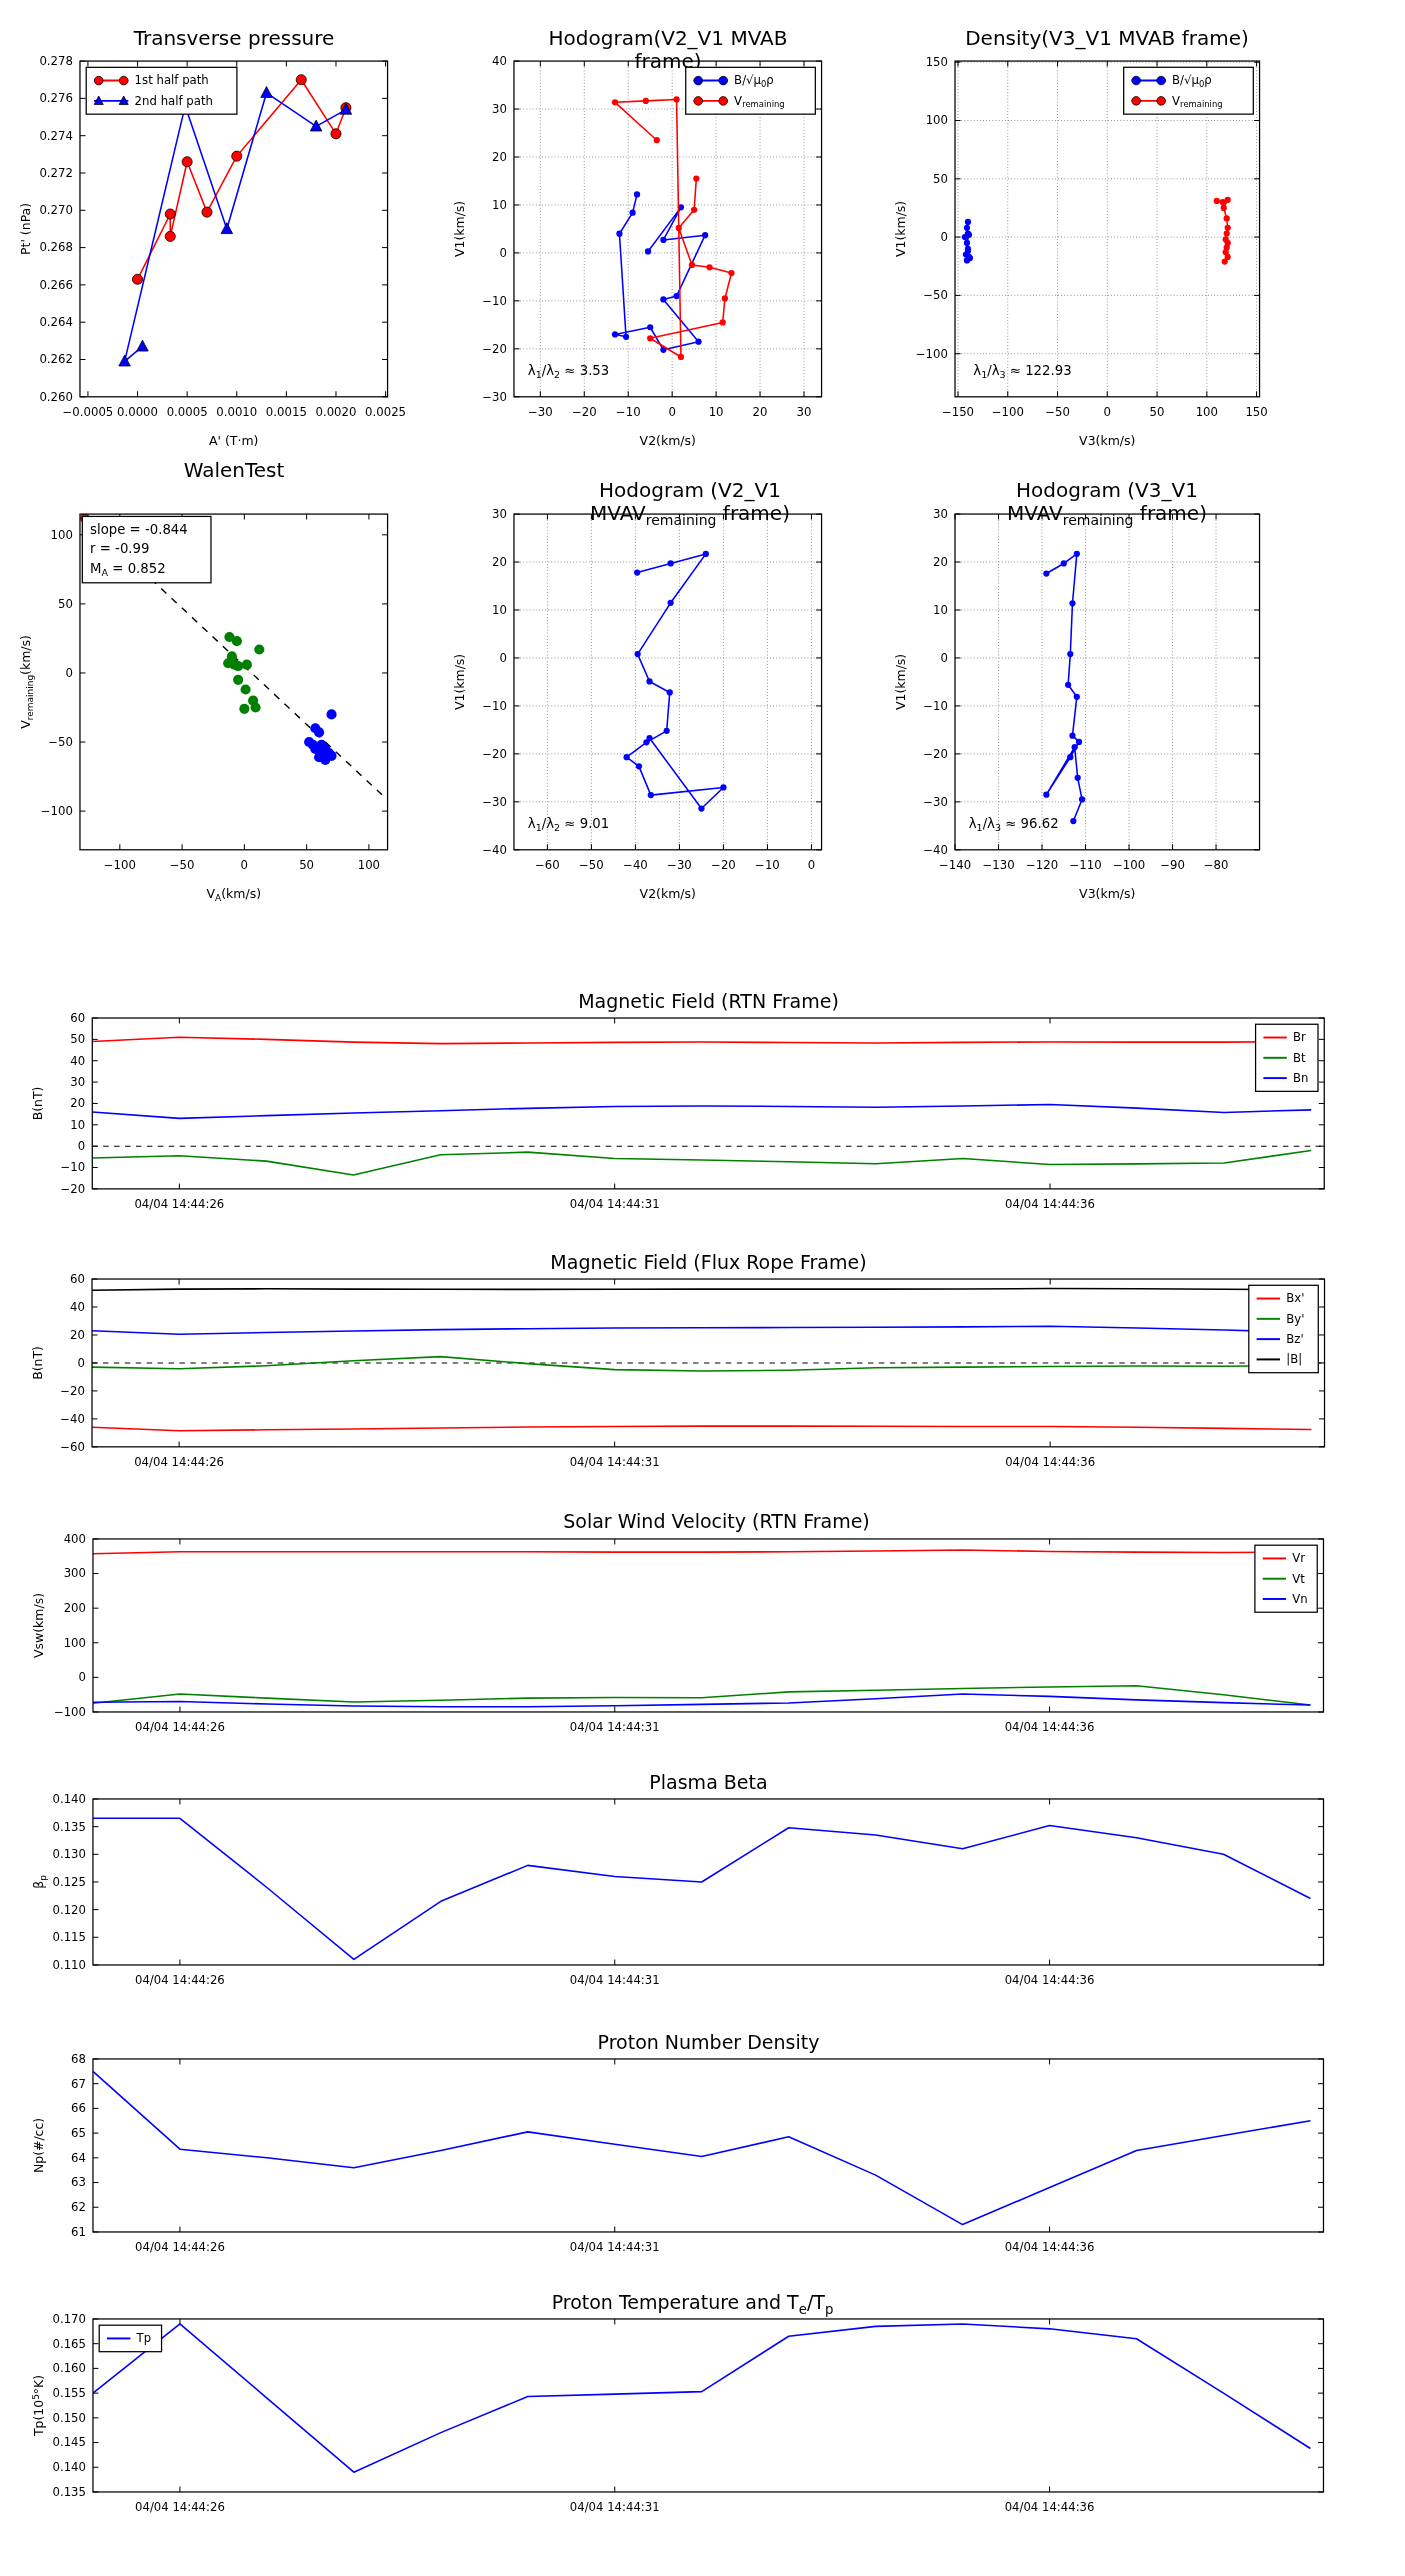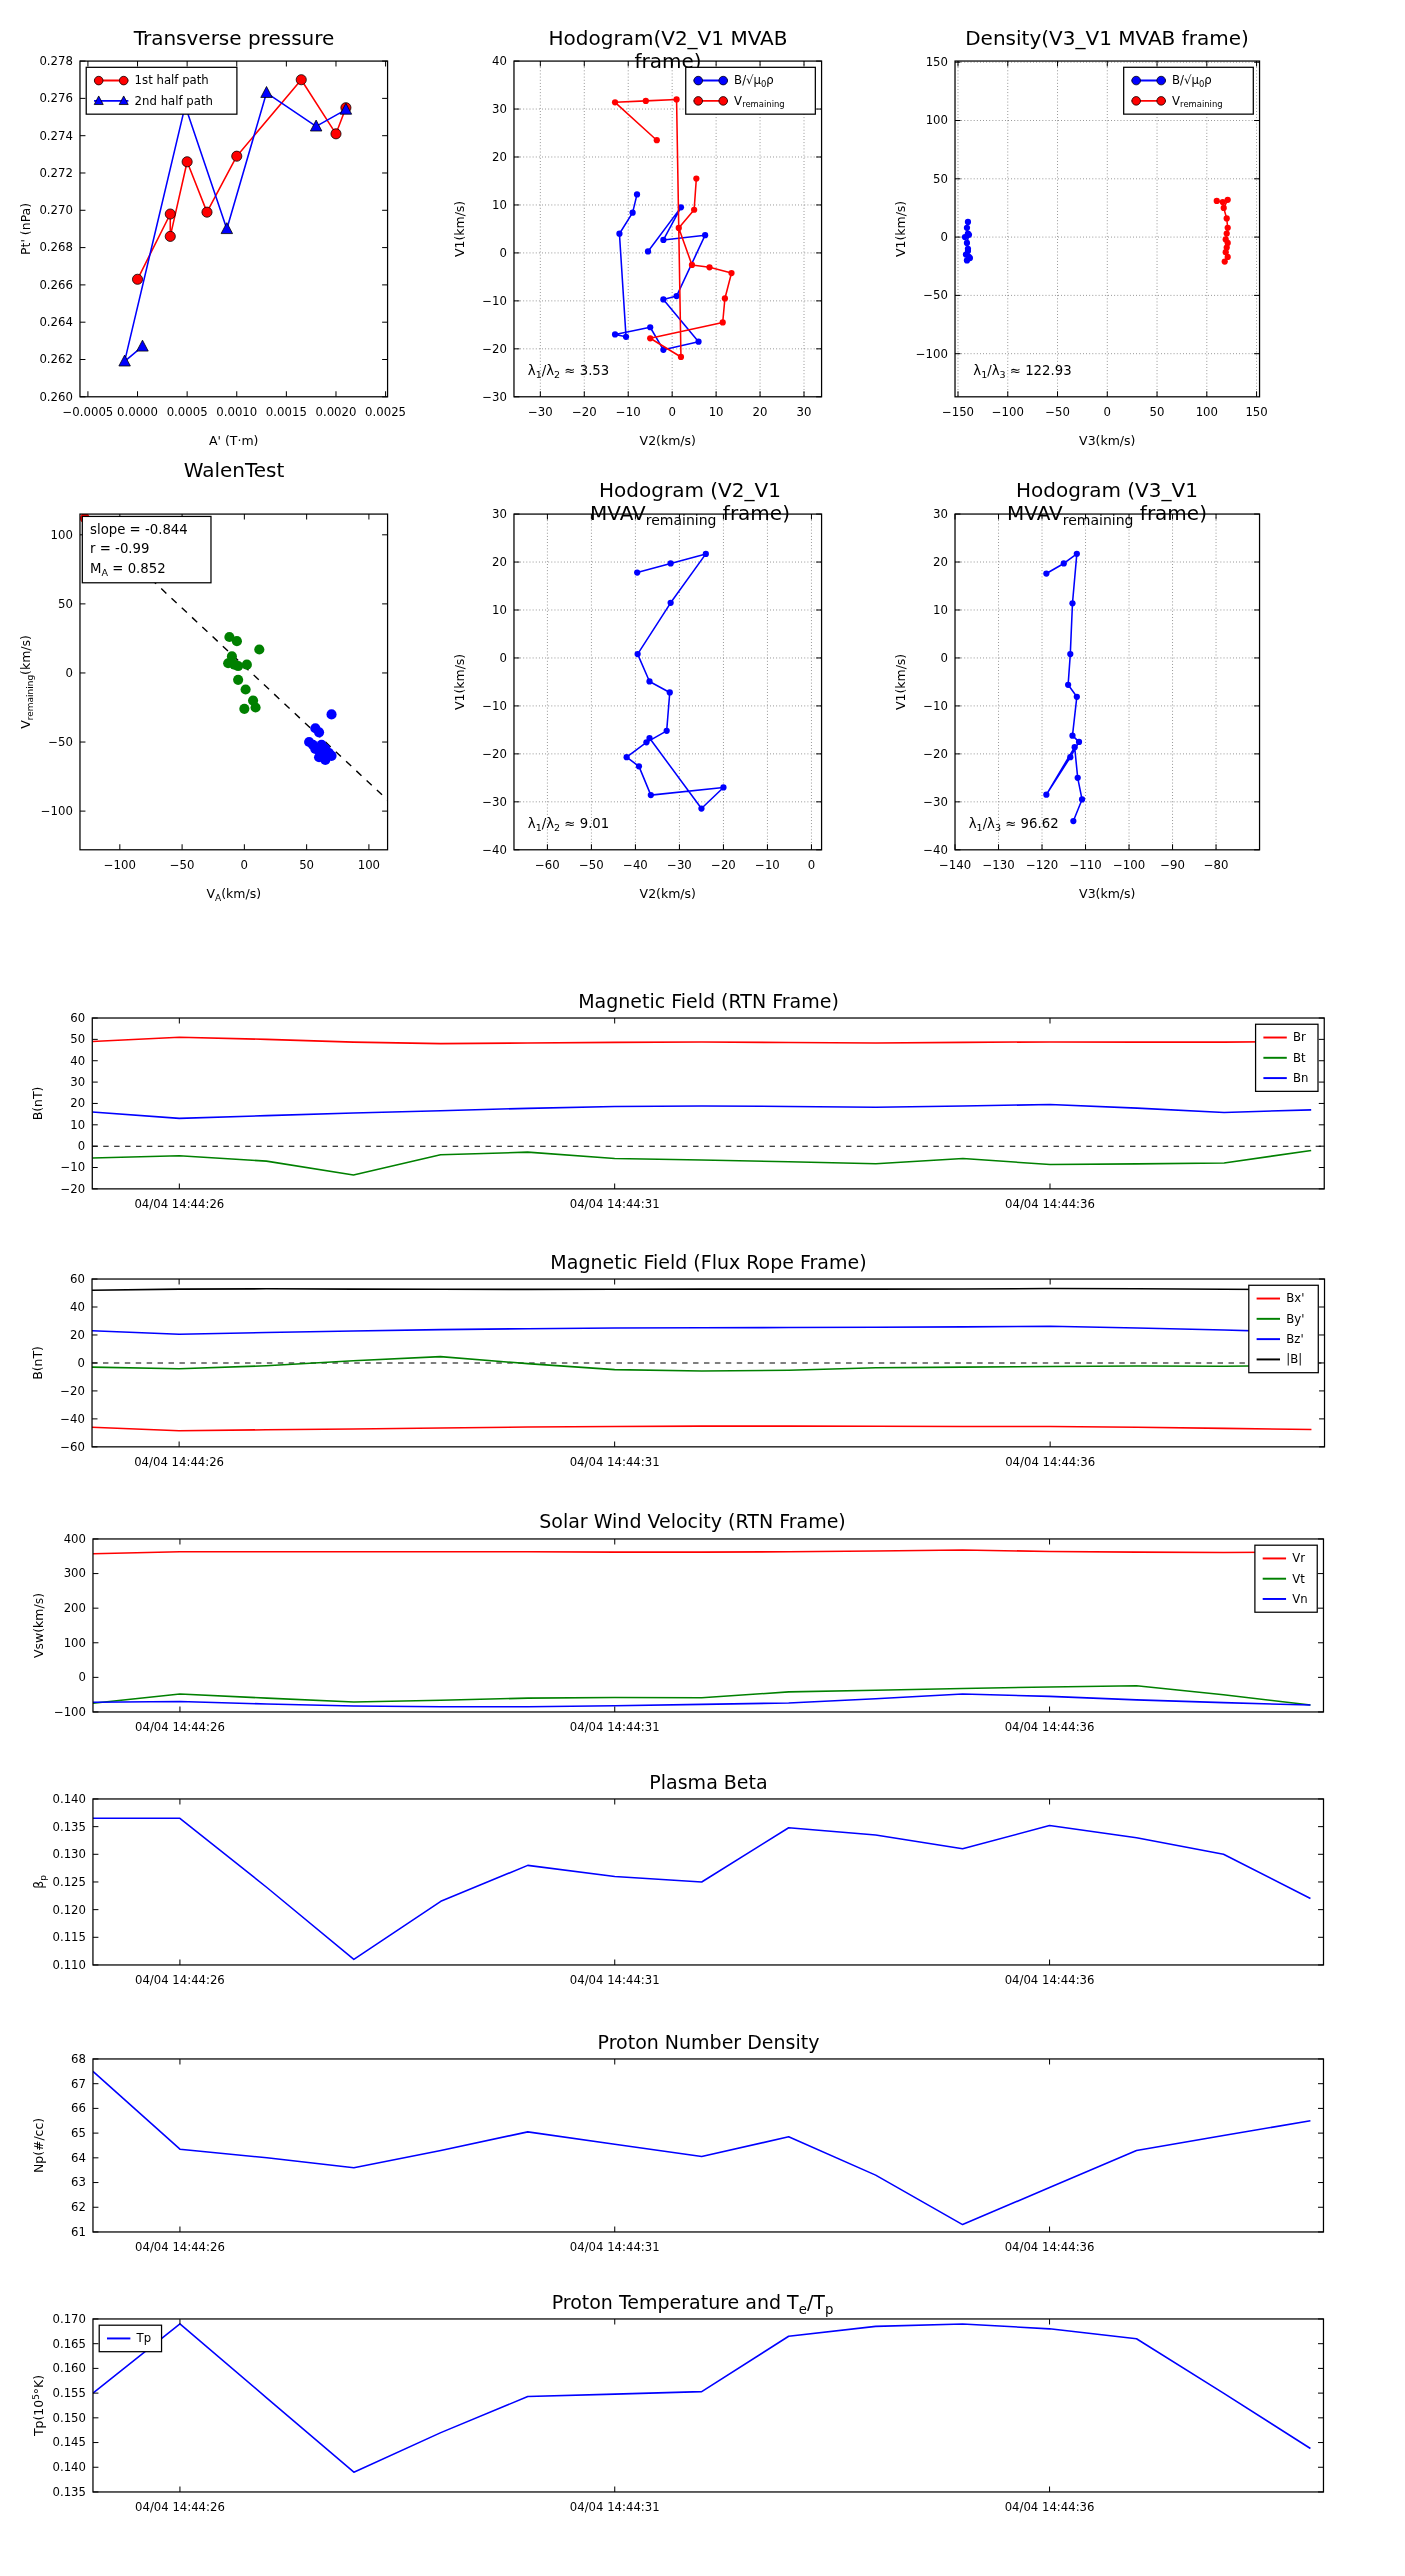--- a/index.html
+++ b/index.html
@@ -799,21 +799,21 @@
           <text x="1635" y="106" font-size="15" font-family="&quot;DejaVu Sans&quot;, sans-serif"><tspan>By'</tspan></text>
           <line x1="1597" y1="127" x2="1627" y2="127" stroke="#0000ff" stroke-width="2.5"></line>
           <text x="1635" y="132" font-size="15" font-family="&quot;DejaVu Sans&quot;, sans-serif"><tspan>Bz'</tspan></text>
           <line x1="1597" y1="153" x2="1627" y2="153" stroke="#000000" stroke-width="2.5"></line>
           <text x="1635" y="158" font-size="15" font-family="&quot;DejaVu Sans&quot;, sans-serif"><tspan>|B|</tspan></text>
         </g>
       </svg>
     </div>
 </figure>
 <figure class="chart ts">
-  <div class="chart-title" style="left: 76px; width: 1233px; top: 1510px;">Solar Wind Velocity (RTN Frame)</div>
+  <div class="chart-title" style="left: 100px; width: 1233px; top: 1510px;">Solar Wind Velocity (RTN Frame)</div>
   <div class="chart-canvas">
       <svg width="1338" height="286" style="position: absolute; left: 10px; top: 1500px;" viewBox="0 0 1714 367">
         <defs>
           <clipPath id="clip8">
             <rect x="105" y="50" width="1579" height="222"></rect>
           </clipPath>
         </defs>
         <g clip-path="url(#clip8)">
           <g>
             <polyline points="105,69.09199999999998 216.59010600706713,66.428 328.18021201413427,66.428 439.77031802120143,66.428 551.3604240282685,66.428 662.9505300353358,66.428 774.5406360424029,66.87199999999999 886.1307420494699,66.87199999999999 997.7208480565371,66.428 1109.3109540636042,65.53999999999999 1220.9010600706715,64.208 1332.4911660777384,65.98399999999998 1444.0812720848057,66.87199999999999 1555.6713780918728,67.316 1667.2614840989397,66.87199999999999" fill="none" stroke="#ff0000" stroke-width="2" stroke-linejoin="round"></polyline>

